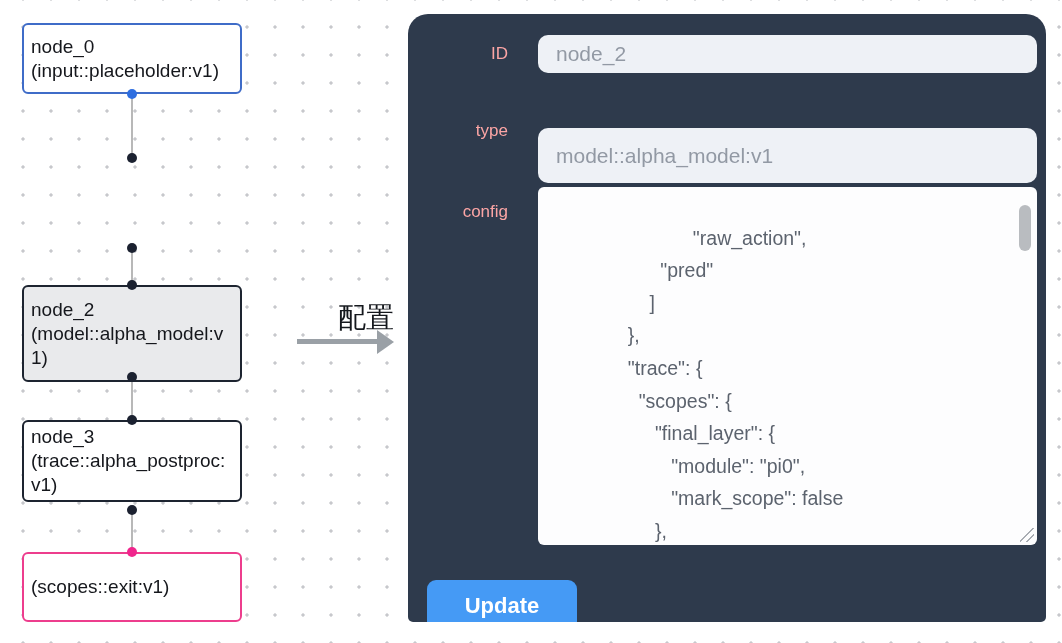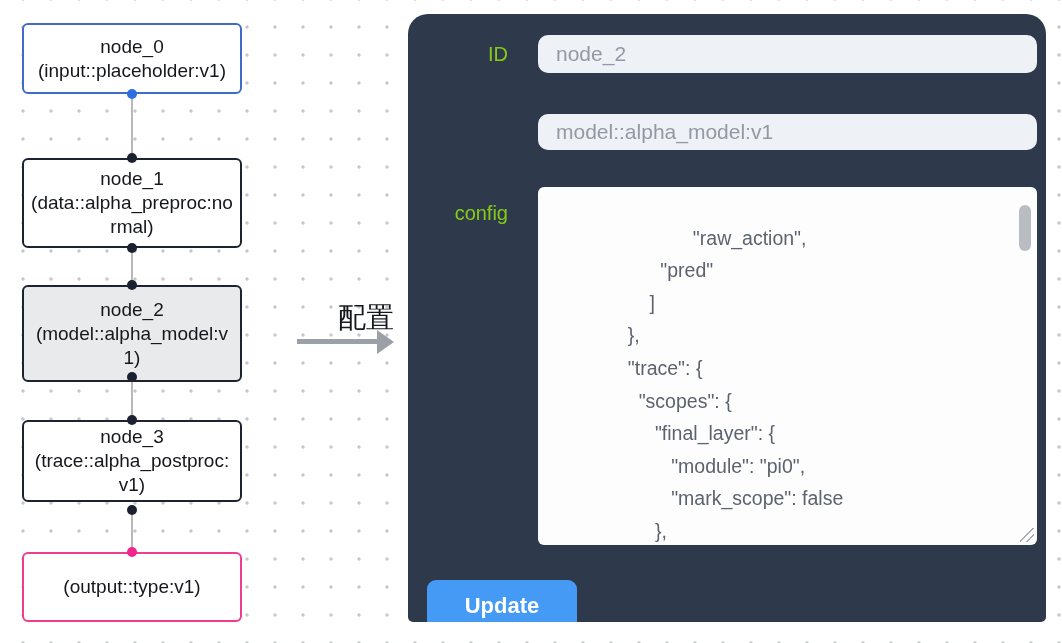--- a/index.html
+++ b/index.html
@@ -8,21 +8,21 @@
     font-family:"Liberation Sans","DejaVu Sans",sans-serif;
     background-color:#fff;
     background-image:radial-gradient(circle,#c7c8cc 1.5px,transparent 1.7px);
     background-size:28px 28px;background-position:9px 13px;
   }
   
   .node{
     position:absolute;left:22px;width:220px;box-sizing:border-box;
     border:2px solid #1d2430;border-radius:6px;background:#fff;
     display:flex;flex-direction:column;justify-content:center;
-    text-align:center;font-size:19px;line-height:24px;color:#15171c;
+    text-align:left;font-size:19px;line-height:24px;color:#15171c;
     padding:9px 7px;z-index:2;
   }
   .node .t{word-break:break-all;}
   .n0{top:23px;height:71px;border-color:#3f6cc8;}
   .n1{top:158px;height:90px;}
   .n2{top:285px;height:97px;background:#e9eaec;}
   .n3{top:420px;height:82px;}
   .n4{top:552px;height:70px;border-color:#ed3d8d;}
   .edge{position:absolute;left:131px;width:2px;background:#b8b8b8;z-index:1;}
   .e0{top:94px;height:64px;}
@@ -39,30 +39,30 @@
   
   .transition-label{position:absolute;left:294px;top:299px;width:100px;
     text-align:right;font-size:28px;color:#15181d;}
   .arrow-line{position:absolute;left:297px;top:339px;width:80px;height:5px;background:#9aa0a6;}
   .arrow-head{position:absolute;left:377px;top:330px;width:0;height:0;
     border-left:17px solid #9aa0a6;border-top:12px solid transparent;border-bottom:12px solid transparent;}
   
   .panel{position:absolute;left:408px;top:14px;width:638px;height:608px;
     background:#2e3a4c;border-radius:20px 20px 5px 5px;overflow:hidden;z-index:4;}
   .fld-label{position:absolute;left:0;width:100px;text-align:right;
-    font-size:20px;color:#84cc16;}
+    font-size:17px;color:#fca5a5;}
   .lbl-id{top:21px;height:38px;line-height:38px;}
   .lbl-type{top:96px;height:41px;line-height:41px;}
   .lbl-config{top:188px;}
   .fld-input{position:absolute;left:130px;width:499px;box-sizing:border-box;
     background:#eef1f6;border:none;border-radius:10px;
     font-size:21px;color:#9299a4;padding:0 18px;
     font-family:inherit;display:flex;align-items:center;}
   .inp-id{top:21px;height:38px;}
-  .inp-type{top:100px;height:36px;}
+  .inp-type{top:114px;height:55px;}
   .cfg{position:absolute;left:130px;top:173px;width:499px;height:358px;box-sizing:border-box;
     background:#fdfdfe;border-radius:6px;overflow:hidden;
     font-size:19.5px;line-height:32.6px;color:#5c636e;white-space:pre;
     padding:2px 0 0 14px;}
   .cfg-thumb{position:absolute;right:6px;top:18px;width:12px;height:46px;
     background:#b9bcc0;border-radius:6px;}
   .cfg-resize{position:absolute;right:3px;bottom:3px;width:14px;height:14px;
     background:linear-gradient(135deg,transparent 0 45%,#a9adb3 45% 53%,transparent 53% 70%,#a9adb3 70% 78%,transparent 78%);}
   .update-btn{position:absolute;left:19px;top:566px;width:150px;height:52px;
     background:#459af5;border:none;border-radius:9px;color:#fff;
@@ -75,53 +75,50 @@
 
   <div class="edge e0"></div>
   <div class="edge e1"></div>
   <div class="edge e2"></div>
   <div class="edge e3"></div>
 
   <div class="node n0">
     <div class="t">node_0</div>
     <div class="t">(input::placeholder:v1)</div>
   </div>
-  <div class="node n1">
-    <div class="t">node_1</div>
-    <div class="t">(data::alpha_preproc:normal)</div>
-  </div>
   <div class="node n2">
     <div class="t">node_2</div>
     <div class="t">(model::alpha_model:v1)</div>
   </div>
   <div class="node n3">
     <div class="t">node_3</div>
     <div class="t">(trace::alpha_postproc:v1)</div>
   </div>
   <div class="node n4">
-    <div class="t">(output::type:v1)</div>
+    <div class="t">(scopes::exit:v1)</div>
   </div>
 
   <div class="handle h0b"></div>
   <div class="handle h1t"></div>
   <div class="handle h1b"></div>
   <div class="handle h2t"></div>
   <div class="handle h2b"></div>
   <div class="handle h3t"></div>
   <div class="handle h3b"></div>
   <div class="handle h4t"></div>
 
   <div class="transition-label">配置</div>
   <div class="arrow-line"></div>
   <div class="arrow-head"></div>
 
   <div class="panel">
     <div class="fld-label lbl-id">ID</div>
     <div class="fld-input inp-id">node_2</div>
 
+    <div class="fld-label lbl-type">type</div>
     <div class="fld-input inp-type">model::alpha_model:v1</div>
 
     <div class="fld-label lbl-config">config</div>
     <div class="cfg">
       <span>                    "raw_action",
                     "pred"
                   ]
               },
               "trace": {
                 "scopes": {

